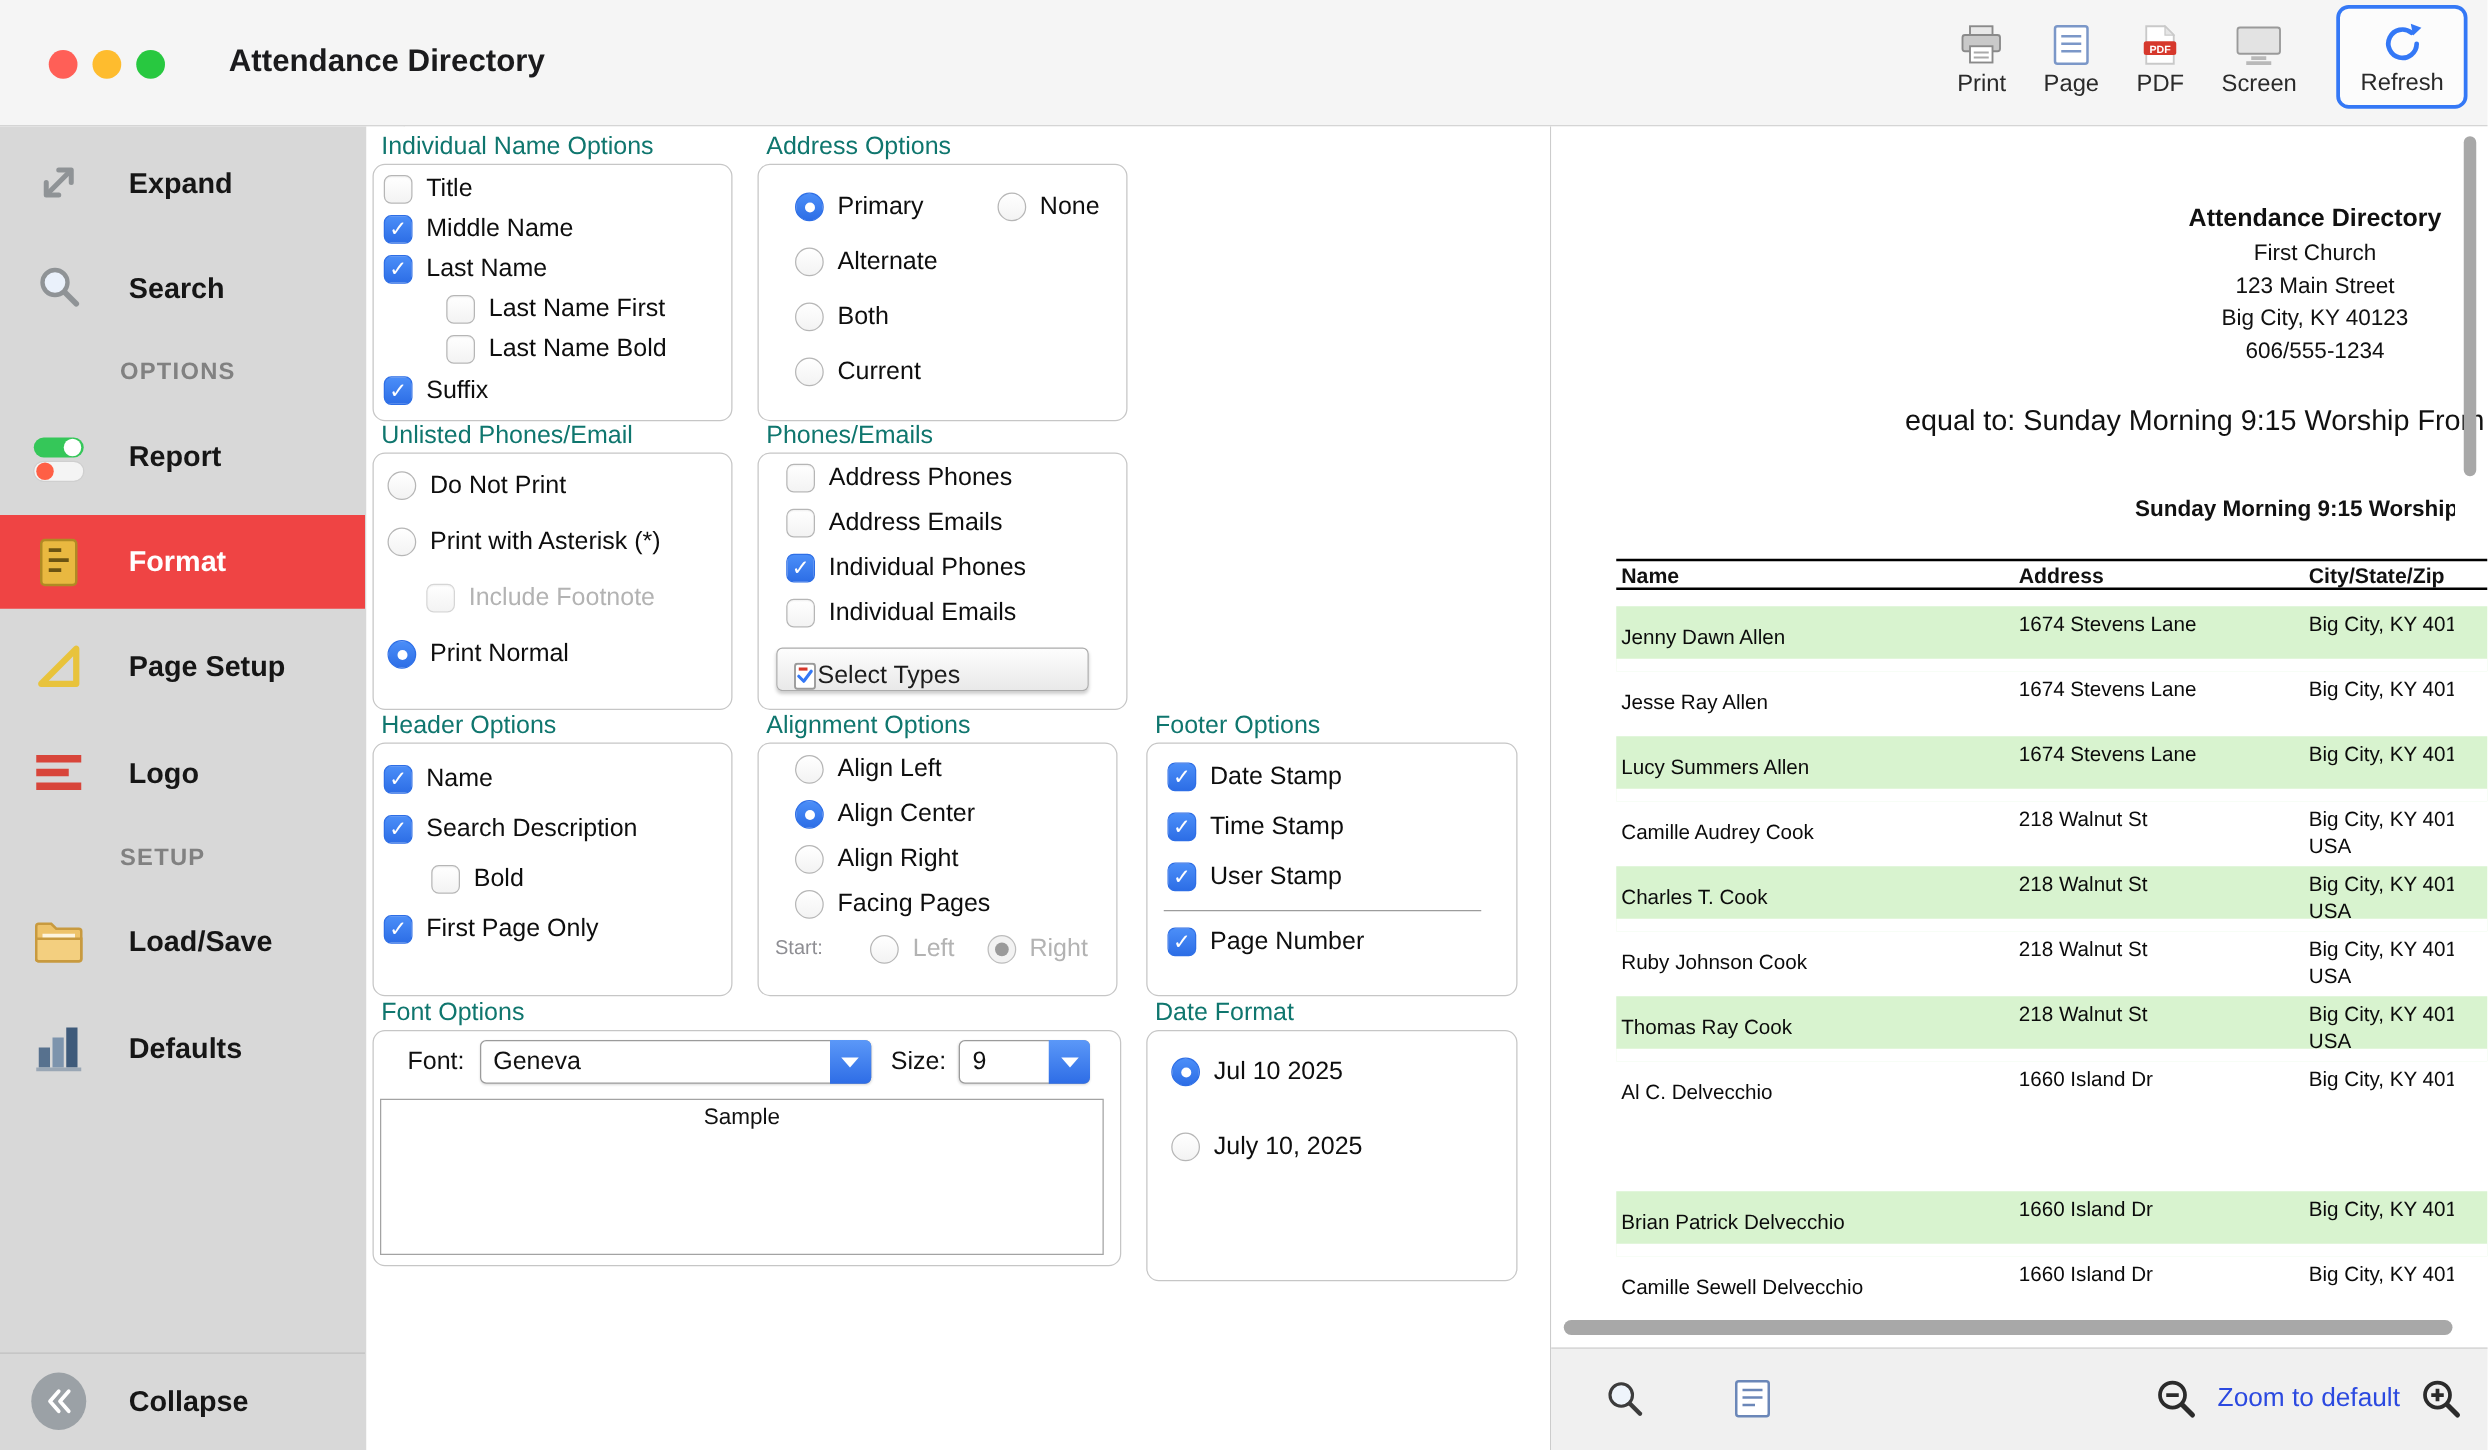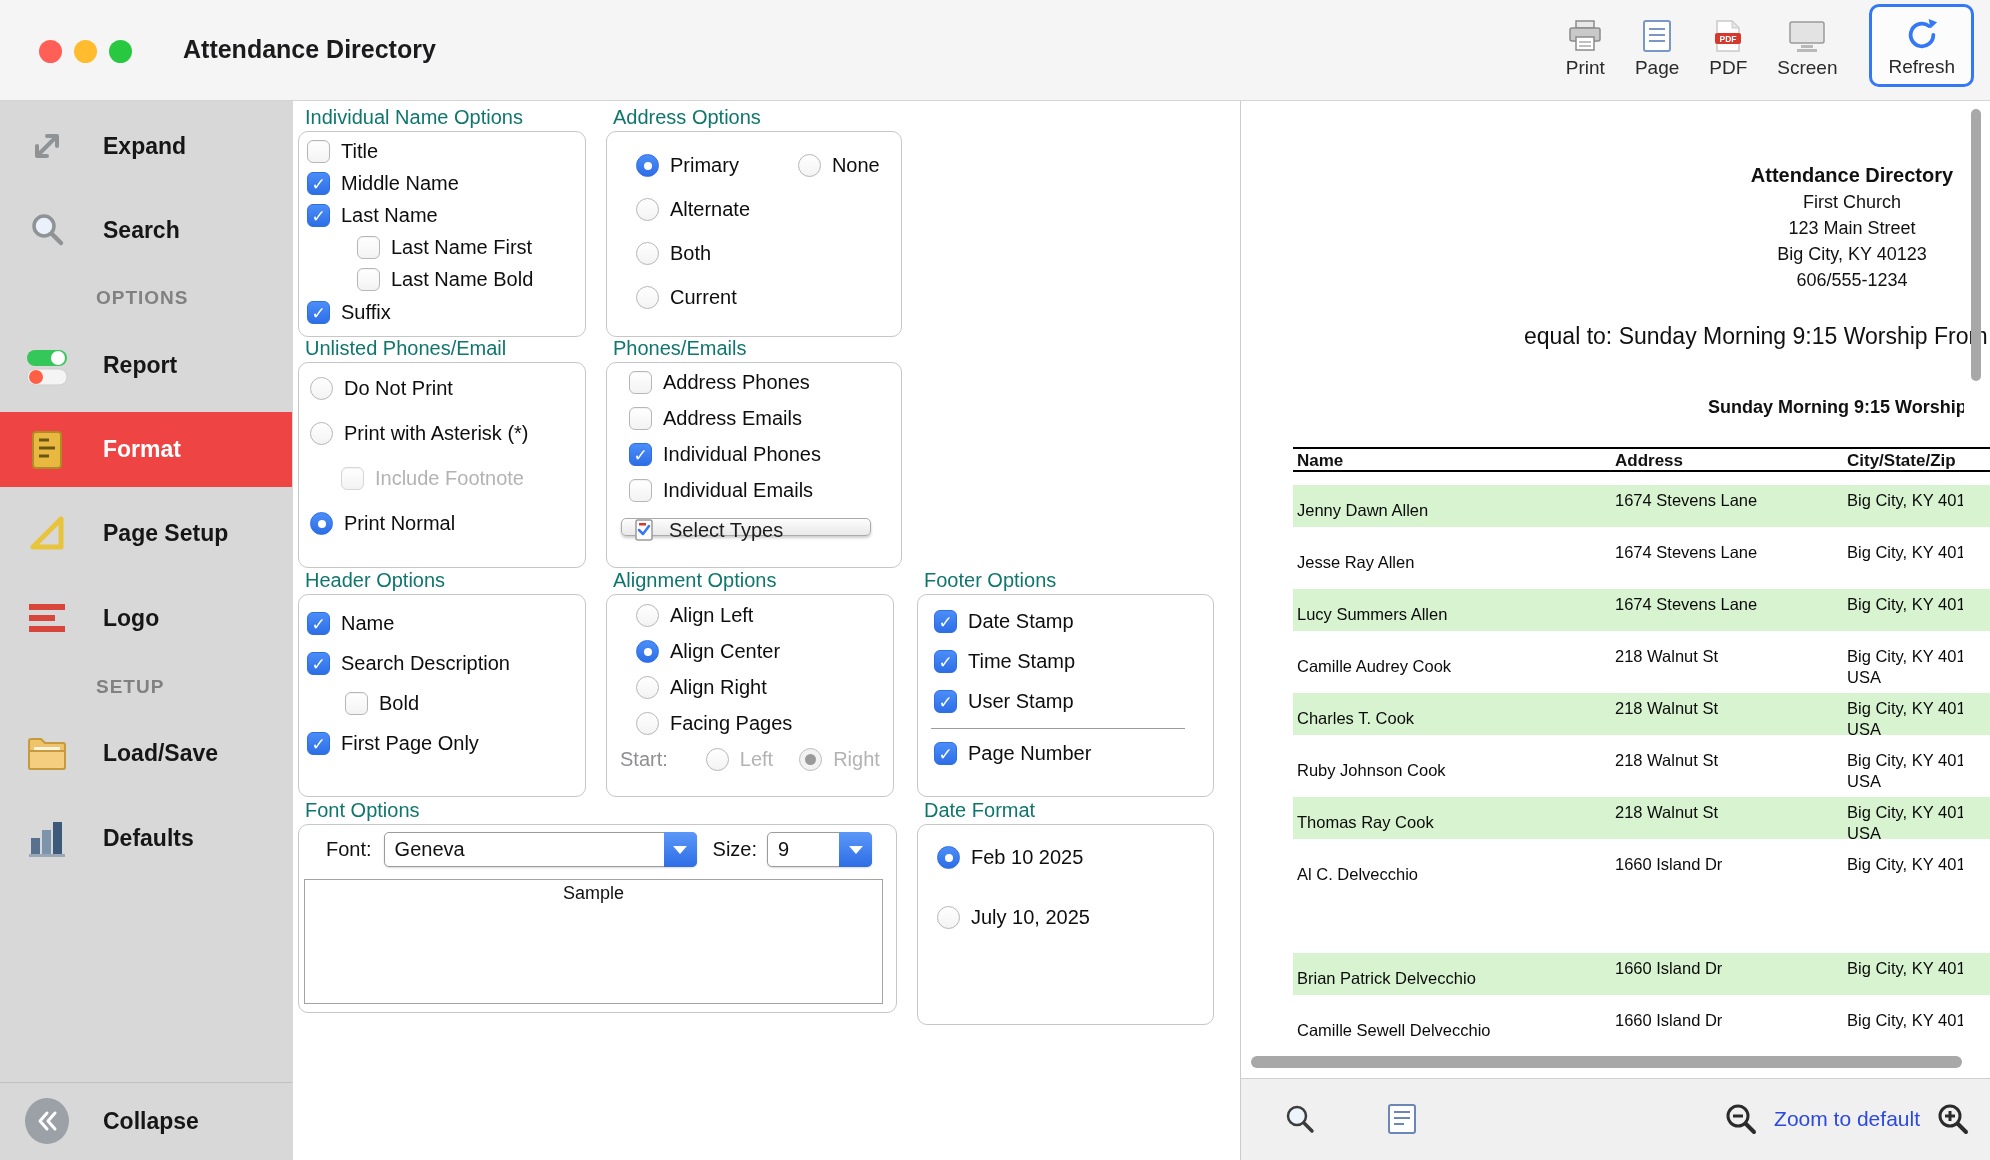--- a/index.html
+++ b/index.html
@@ -35,36 +35,36 @@
                    align-items:center;justify-content:center}
 
   
   .main{position:absolute;left:293px;top:101px;width:947px;height:1059px;background:#fff}
   .group{position:absolute}
   .group-title{font-size:20px;color:#0f766e;padding-left:7px;height:25px;white-space:nowrap}
   .group-box{border:1px solid #c6c6c6;border-radius:10px;background:#fff}
   .opt{display:flex;align-items:center;gap:11px;padding-left:8px}
   .opt-label{font-size:20px;color:#0e0e0e;white-space:nowrap}
   .dim{color:#b3b3b3}
-  .start-label{font-size:20px;color:#8e8e93}
+  .start-label{font-size:16px;color:#8e8e93}
 
   .cb{width:23px;height:23px;border-radius:6px;background:linear-gradient(#fff,#f3f3f3);
       border:1px solid #b6b6b6;position:relative;flex:none;box-shadow:inset 0 1px 1px rgba(0,0,0,.05)}
   .cb.on{background:linear-gradient(#4b8ef8,#2d6ee6);border-color:#2d6ee6;box-shadow:none}
   .cb.on::after{content:"✓";position:absolute;inset:0;color:#fff;font-weight:700;font-size:17px;
                 line-height:22px;text-align:center;font-family:"DejaVu Sans",sans-serif}
   .cb.dim-box{border-color:#d6d6d6}
   .radio{width:23px;height:23px;border-radius:50%;background:linear-gradient(#fff,#f3f3f3);
          border:1px solid #b6b6b6;position:relative;flex:none}
   .radio.on{background:linear-gradient(#4b8ef8,#2d6ee6);border-color:#2d6ee6}
   .radio.on::after{content:"";position:absolute;left:7px;top:7px;width:8px;height:8px;border-radius:50%;background:#fff}
   .radio.gray.on{background:#f2f2f2;border-color:#bdbdbd}
   .radio.gray.on::after{background:#9a9a9a;width:11px;height:11px;left:5px;top:5px}
 
-  .select-types{display:flex;align-items:flex-start;gap:15px;margin:10px 0 0 14px;width:250px;height:18px;
+  .select-types{display:flex;align-items:flex-end;gap:0;margin:10px 0 0 14px;width:250px;height:35px;
                 border:1px solid #ababab;border-radius:5px;background:linear-gradient(#fdfdfd,#e9e9e9);
                 box-shadow:0 2px 3px rgba(0,0,0,.2);font-size:20px;color:#1c1c1c;padding-left:12px;
                 font-family:inherit}
   .footer-divider{height:1px;background:#9c9c9c;margin:7px 28px 0 13px}
 
   .font-row{display:flex;align-items:center;padding:7px 0 0 27px}
   .field-label{font-size:20px;color:#111;white-space:nowrap}
   .dropdown{height:35px;border:1px solid #9b9b9b;border-radius:5px;background:#fff;position:relative;
             box-shadow:0 1px 2px rgba(0,0,0,.15);margin-left:12px}
   .dd-value{position:absolute;left:10px;top:5px;font-size:20px;white-space:nowrap}
@@ -477,21 +477,21 @@
         <div class="sample-text">Sample</div>
       </div>
     </div>
   </div>
 
   <div class="group" style="left:624px;top:698px;width:297px">
     <div class="group-title">Date Format</div>
     <div class="group-box" style="height:201px;padding-top:12px">
       <div class="opt" style="height:40px;padding-left:19px">
         <span class="radio on"></span>
-        <span class="opt-label">Feb 10 2025</span>
+        <span class="opt-label">Jul 10 2025</span>
       </div>
       <div class="opt" style="height:40px;padding-left:19px;margin-top:20px">
         <span class="radio"></span>
         <span class="opt-label">July 10, 2025</span>
       </div>
     </div>
   </div>
 </div>
 
 <div class="preview">

